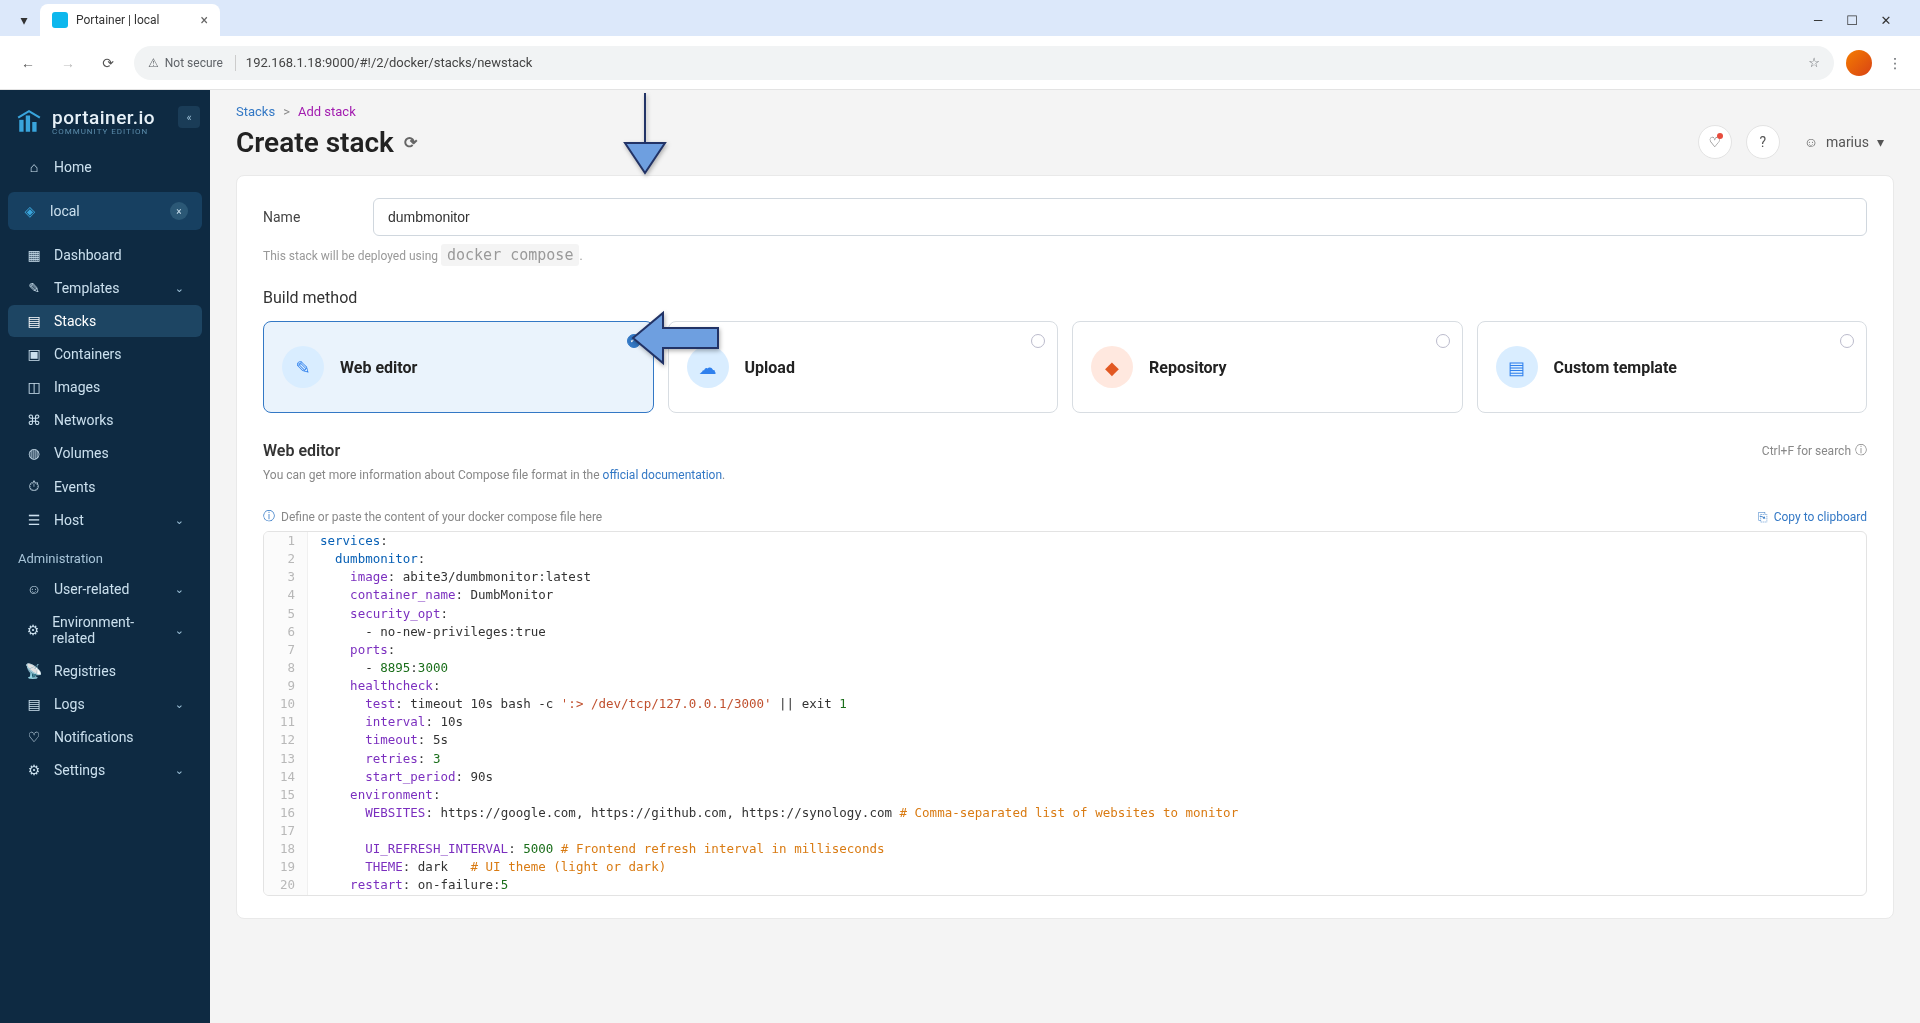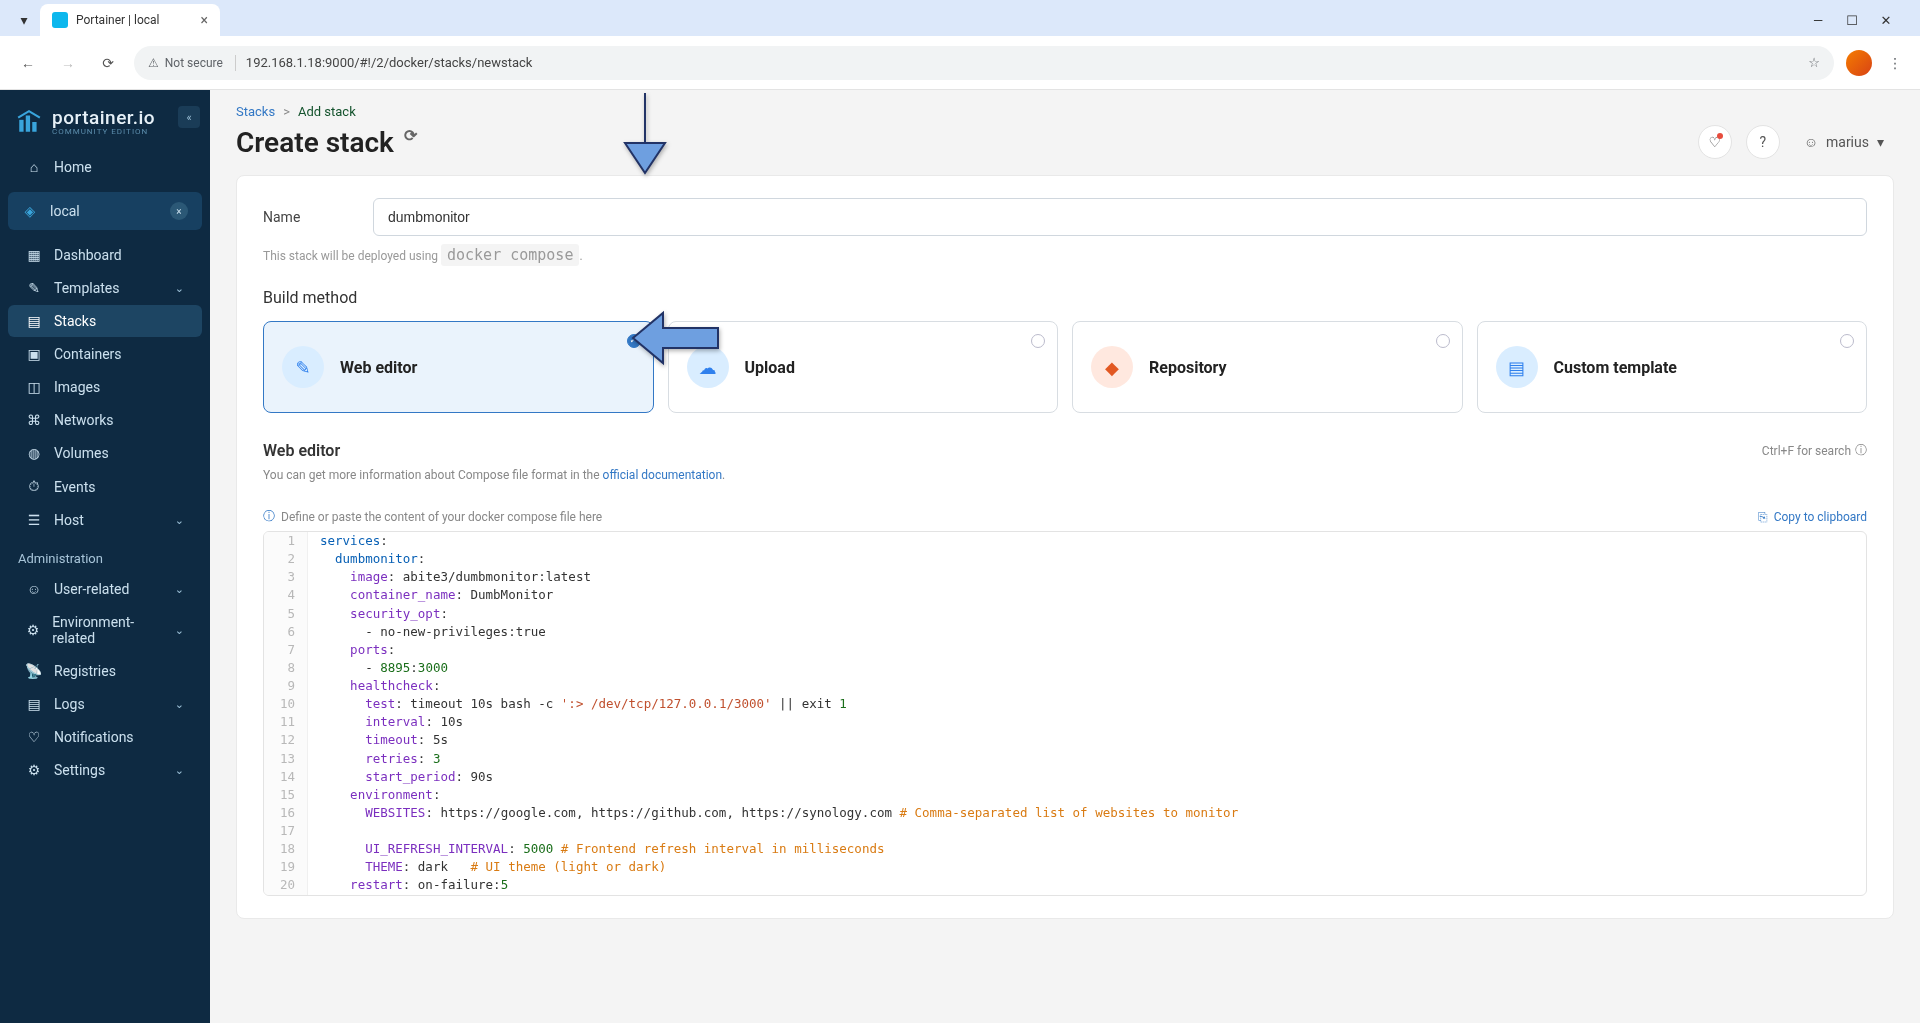--- a/index.html
+++ b/index.html
@@ -39,24 +39,24 @@
 .side-item.env { background: #174061; margin: 8px 8px; padding: 10px 14px; }
 .side-item.env .close-env { margin-left: auto; width:18px; height:18px; background:#2b5876; border-radius:50%; display:flex; align-items:center; justify-content:center; font-size:10px;}
 .side-icon { width: 16px; display: inline-flex; justify-content: center; font-size: 14px; }
 .side-chevron { margin-left: auto; font-size: 11px; color: #9ec2d9; }
 .side-section { padding: 14px 18px 6px 18px; font-size: 13px; color: #a7c4d8; }
 
 .main { flex: 1; background: #f4f4f4; overflow-y: auto; position: relative;}
 .content { padding: 14px 26px 30px 26px; }
 .breadcrumb { font-size: 13px; color: #3378c5; display: flex; gap: 8px; align-items: center; }
 .breadcrumb .sep { color: #888; }
-.breadcrumb .current { color: #14532d; }
+.breadcrumb .current { color: #a21caf; }
 
 .title-row { display: flex; align-items: center; margin: 6px 0 16px 0; }
-.page-title { font-size: 28px; font-weight: 600; color: #222; display: flex; align-items: flex-start; gap: 10px;}
+.page-title { font-size: 28px; font-weight: 600; color: #222; display: flex; align-items: center; gap: 10px;}
 .page-title .refresh { font-size: 16px; color: #666; cursor: pointer; }
 .title-actions { margin-left: auto; display: flex; align-items: center; gap: 14px; }
 .title-actions .pill { width: 34px; height: 34px; border-radius: 50%; display:flex; align-items:center; justify-content:center; cursor:pointer; color:#555; background:#fff; border:1px solid #e3e3e3; position:relative;}
 .title-actions .bell-dot::after { content:''; position:absolute; width:6px; height:6px; background:#e74c3c; border-radius:50%; top:7px; right:8px;}
 .user-chip { display:flex; align-items:center; gap:8px; cursor:pointer; color:#555; padding: 6px 10px; border-radius: 20px;}
 
 .panel { background: #fff; border-radius: 8px; padding: 22px 26px; border: 1px solid #e9e9e9;}
 .form-row { display:flex; align-items:center; gap: 30px; margin-bottom: 10px;}
 .form-label { width: 80px; color: #444; font-size: 14px;}
 .text-input { flex:1; border:1px solid #d0d7de; border-radius:6px; padding:10px 14px; font-size:14px; color:#333; background:#fff; }

